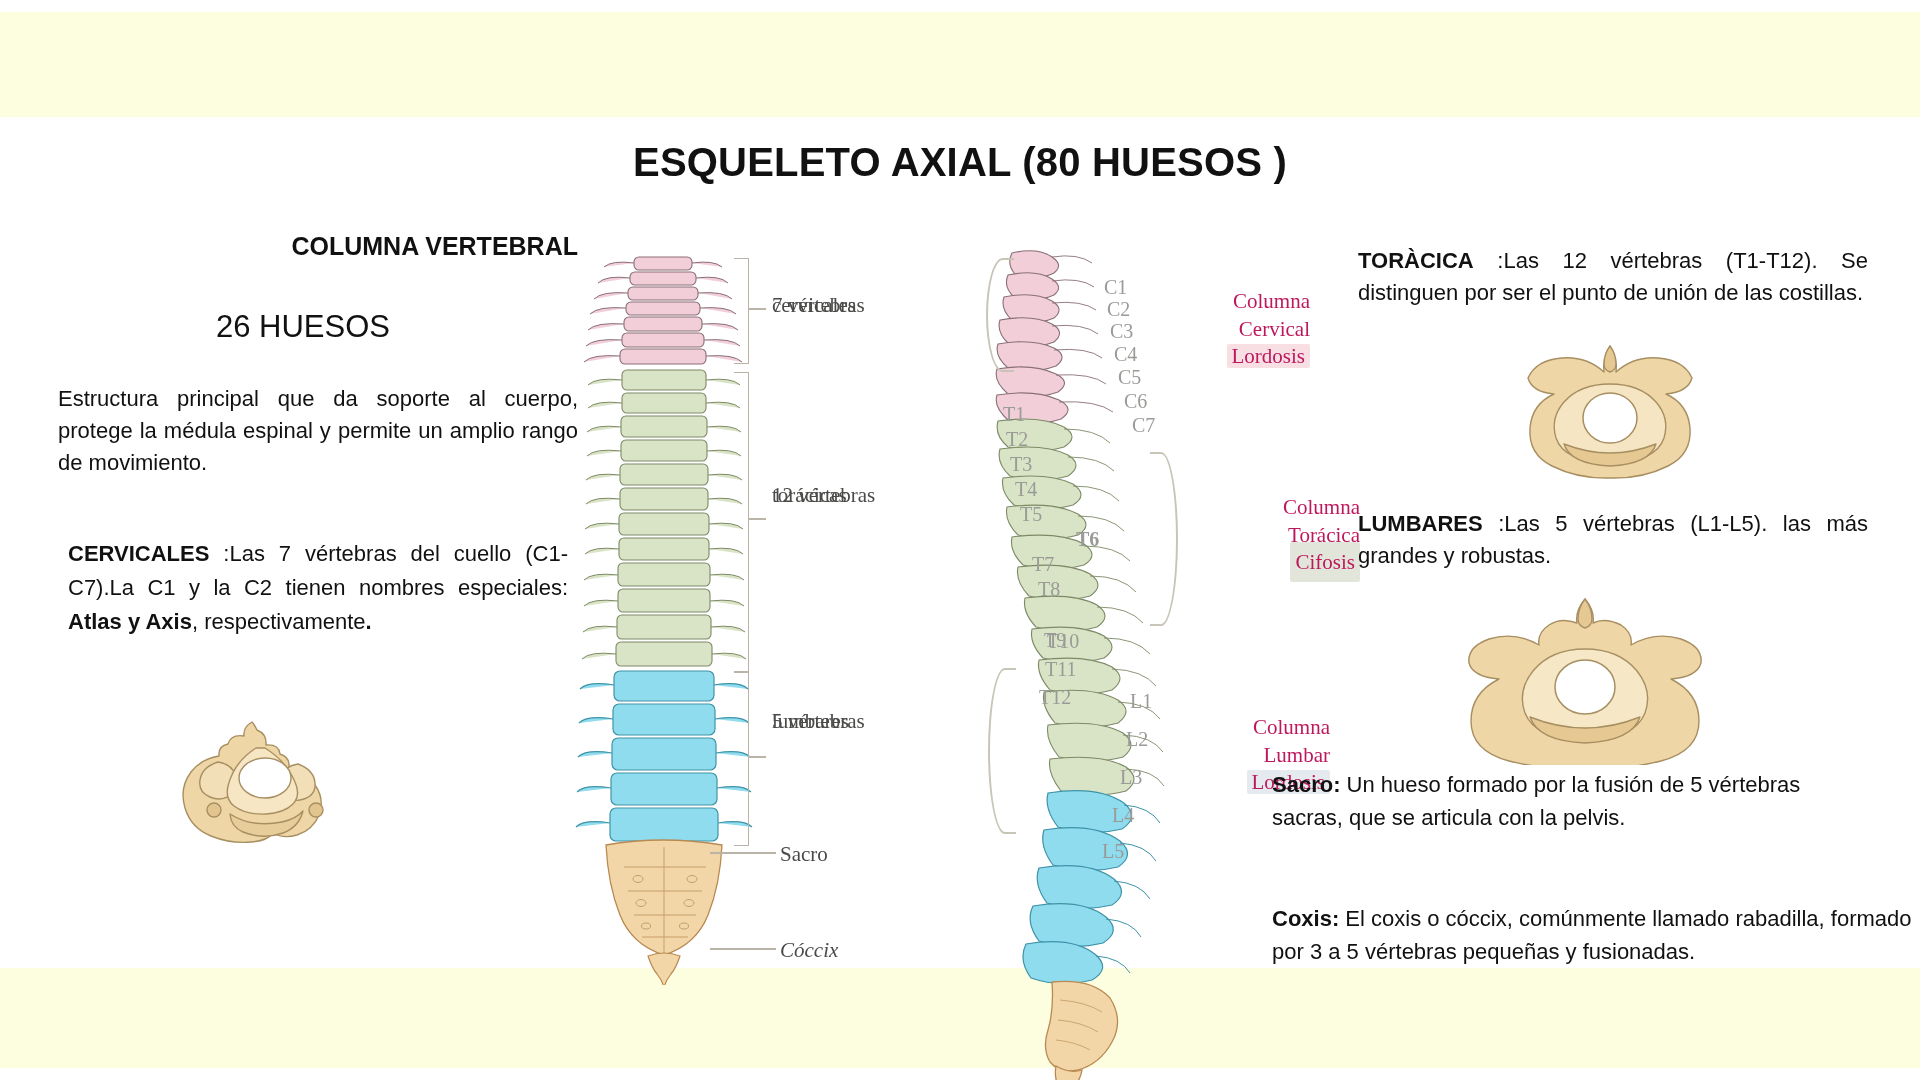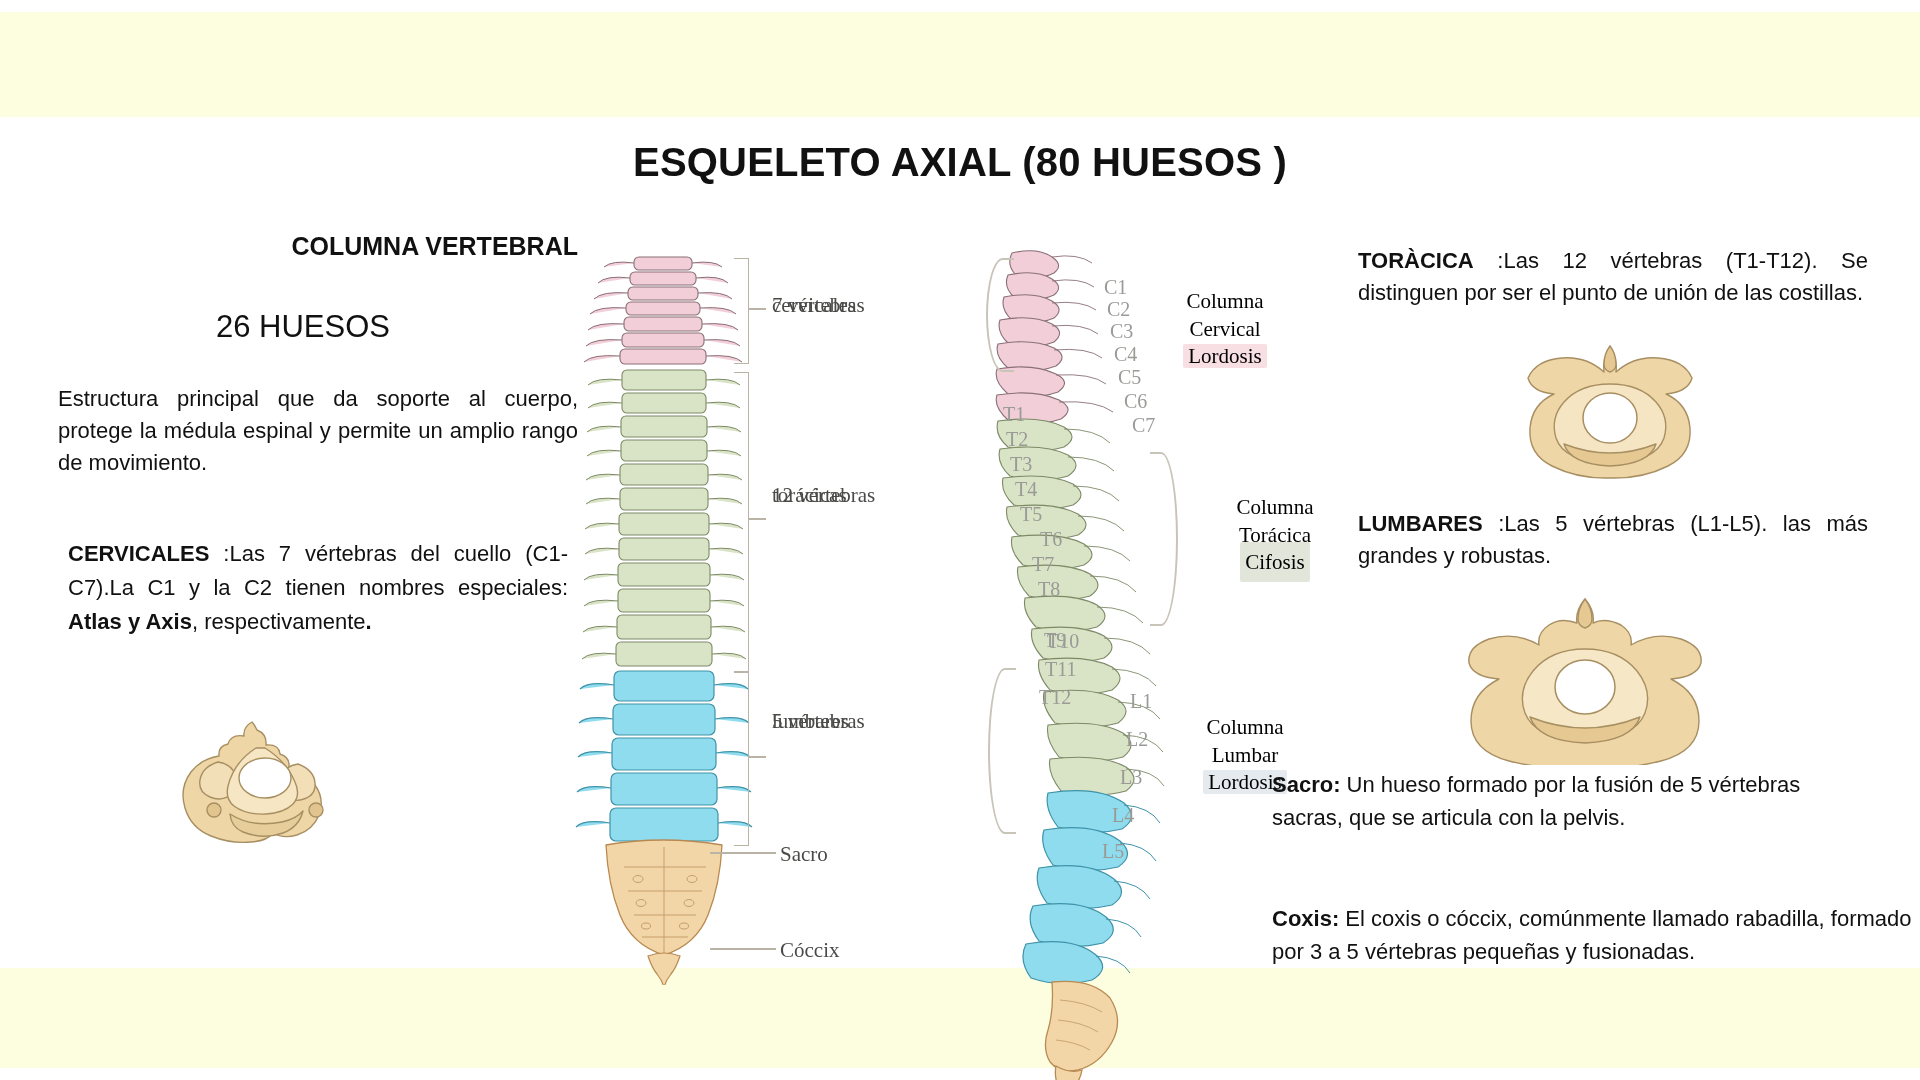--- a/index.html
+++ b/index.html
@@ -43,22 +43,22 @@
   .spine-front{position:absolute;left:568px;top:255px;width:200px;height:730px;}
   .mid-labels{position:absolute;left:752px;top:255px;width:210px;height:730px;
               font-family:"Liberation Serif", serif;color:#4a4a48;font-size:21px;line-height:1.35;}
   .mid-labels div{position:absolute;white-space:nowrap;}
   .lead{position:absolute;background:#b9b4a5;height:1.5px;}
   .bracket{position:absolute;border:1.5px solid #b9b4a5;border-left:none;width:14px;}
 
   
   .spine-side{position:absolute;left:960px;top:245px;width:230px;height:740px;}
   .lvl{position:absolute;font-family:"Liberation Serif",serif;font-size:20px;color:#9a9a97;}
-  .side-labels{position:absolute;font-family:"Liberation Serif",serif;color:#000000;
-               font-size:21px;line-height:1.32;text-align:center;}
+  .side-labels{position:absolute;font-family:"Liberation Serif",serif;color:#be185d;
+               font-size:21px;line-height:1.32;text-align:right;}
   .hl-pink{background:#f7dfe4;padding:0 5px;border-radius:2px;}
   .hl-green{background:#e2e6da;padding:8px 5px;border-radius:2px;}
   .hl-blue{background:#e4eaee;padding:0 5px;border-radius:2px;}
   .arc{position:absolute;border:2px solid #c8c4b8;border-right:none;border-radius:60% 0 0 60%/50% 0 0 50%;}
 
   
   .col-right{position:absolute;left:1358px;top:245px;width:510px;}
   .p-right{font-size:22px;line-height:1.45;text-align:justify;margin:0;}
   .p-lumb{font-size:22px;line-height:1.45;text-align:justify;
           position:absolute;left:1358px;top:508px;width:510px;margin:0;}
@@ -237,21 +237,21 @@
   </div>
   <div style="left:20px;top:226px;">
     <div>12 vértebras</div>
     <div>torácicas</div>
   </div>
   <div style="left:20px;top:452px;">
     <div>5 vértebras</div>
     <div>lumbares</div>
   </div>
   <div style="left:28px;top:585px;">Sacro</div>
-  <div style="left:28px;top:681px;">Cóccix</div>
+  <div style="left:28px;top:681px;font-style:italic;">Cóccix</div>
 </div>
 
 <div class="spine-side">
 <svg viewBox="0 0 230 740" width="230" height="740">
 
   <g stroke="#8a6f78" stroke-width="1.1" fill="#f2cfd8">
     <path d="M52 8 q26 -6 40 4 q12 8 2 16 q-16 8 -38 2 q-10 -10 -4 -22 z"></path>
     <path d="M48 30 q28 -6 44 4 q12 8 2 16 q-18 8 -40 2 q-11 -10 -6 -22 z"></path>
     <path d="M44 52 q30 -6 48 4 q13 8 2 17 q-19 8 -42 2 q-12 -11 -8 -23 z"></path>
     <path d="M40 75 q32 -6 52 4 q14 8 2 18 q-21 8 -45 2 q-13 -12 -9 -24 z"></path>
@@ -336,21 +336,21 @@
   <div class="lvl" style="left:1114px;top:343px;">C4</div>
   <div class="lvl" style="left:1118px;top:366px;">C5</div>
   <div class="lvl" style="left:1124px;top:390px;">C6</div>
   <div class="lvl" style="left:1132px;top:414px;">C7</div>
 
   <div class="lvl" style="left:1003px;top:403px;">T1</div>
   <div class="lvl" style="left:1006px;top:428px;">T2</div>
   <div class="lvl" style="left:1010px;top:453px;">T3</div>
   <div class="lvl" style="left:1015px;top:478px;">T4</div>
   <div class="lvl" style="left:1020px;top:503px;">T5</div>
-  <div class="lvl" style="left:1040px;top:528px;">T6</div>
+  <div class="lvl" style="left:1076px;top:528px;font-weight:bold;">T6</div>
   <div class="lvl" style="left:1032px;top:553px;">T7</div>
   <div class="lvl" style="left:1038px;top:578px;">T8</div>
   <div class="lvl" style="left:1044px;top:603px;margin-top:26px;">T9</div>
   <div class="lvl" style="left:1047px;top:630px;">T10</div>
   <div class="lvl" style="left:1045px;top:658px;">T11</div>
   <div class="lvl" style="left:1039px;top:686px;">T12</div>
 
   <div class="lvl" style="left:1130px;top:690px;">L1</div>
   <div class="lvl" style="left:1126px;top:728px;">L2</div>
   <div class="lvl" style="left:1120px;top:766px;">L3</div>

